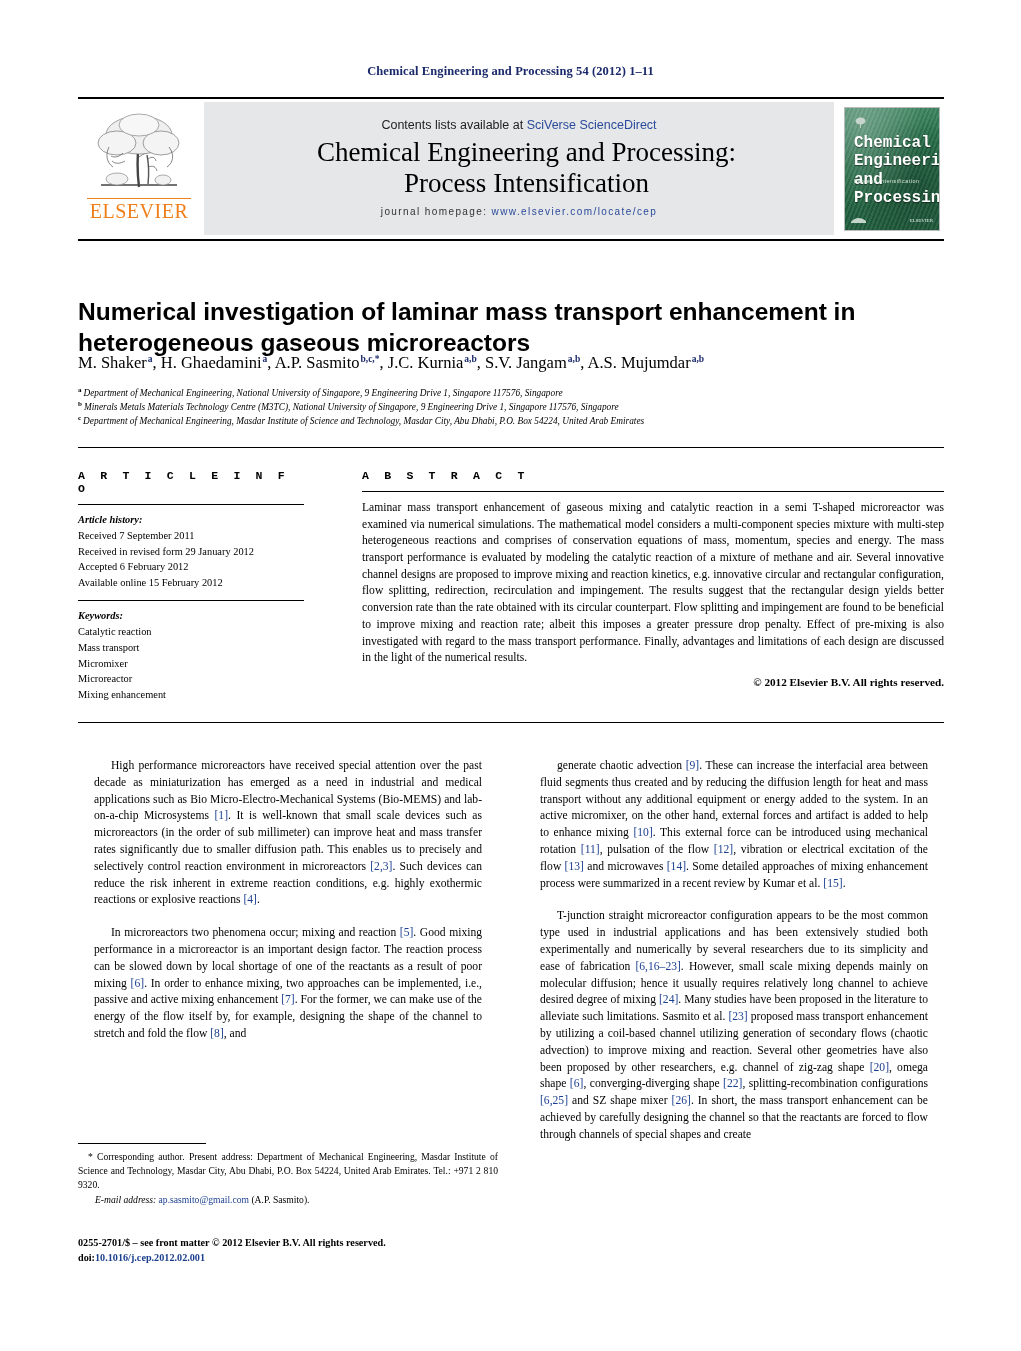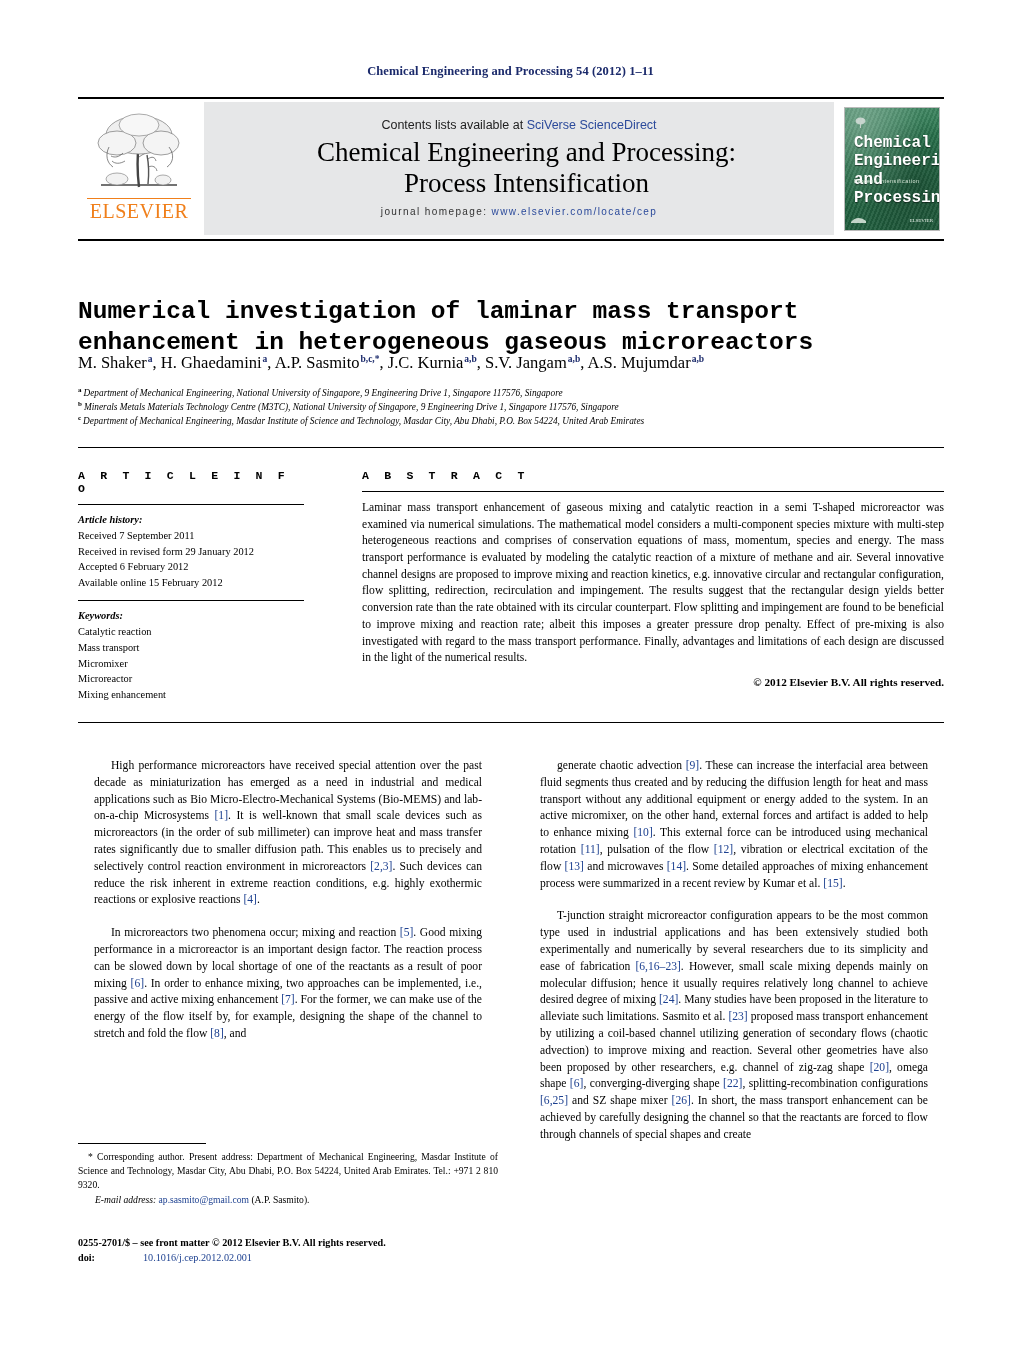--- a/index.html
+++ b/index.html
@@ -182,21 +182,21 @@
 
   
   .article-title {
     position: absolute;
     left: 78px;
     top: 281px;
     width: 800px;
     font-size: 24.5px;
     line-height: 1.24;
     color: #000;
-    font-family: Liberation Mono, monospace;
+    font-family: Liberation Sans, sans-serif;
   }
   .authors {
     position: absolute;
     left: 78px;
     top: 352px;
     width: 866px;
     font-size: 16.5px;
     color: #000;
     line-height: 1.3;
   }
@@ -336,21 +336,21 @@
 
   .imprint {
     position: absolute;
     left: 78px;
     top: 1235px;
     width: 420px;
     font-size: 10.2px;
     line-height: 1.5;
     font-weight: bold;
   }
-  .imprint .doi-link { color: #1b3f8f; font-weight: normal; margin-left: 48px; }
+  .imprint .doi-link { color: #1b3f8f; font-weight: bold; }
 </style>
 </head>
 <body>
 
 <div id="page">
 
   <div class="running-head">Chemical Engineering and Processing 54 (2012) 1–11</div>
 
   <div class="masthead">
     <div class="masthead-inner">

